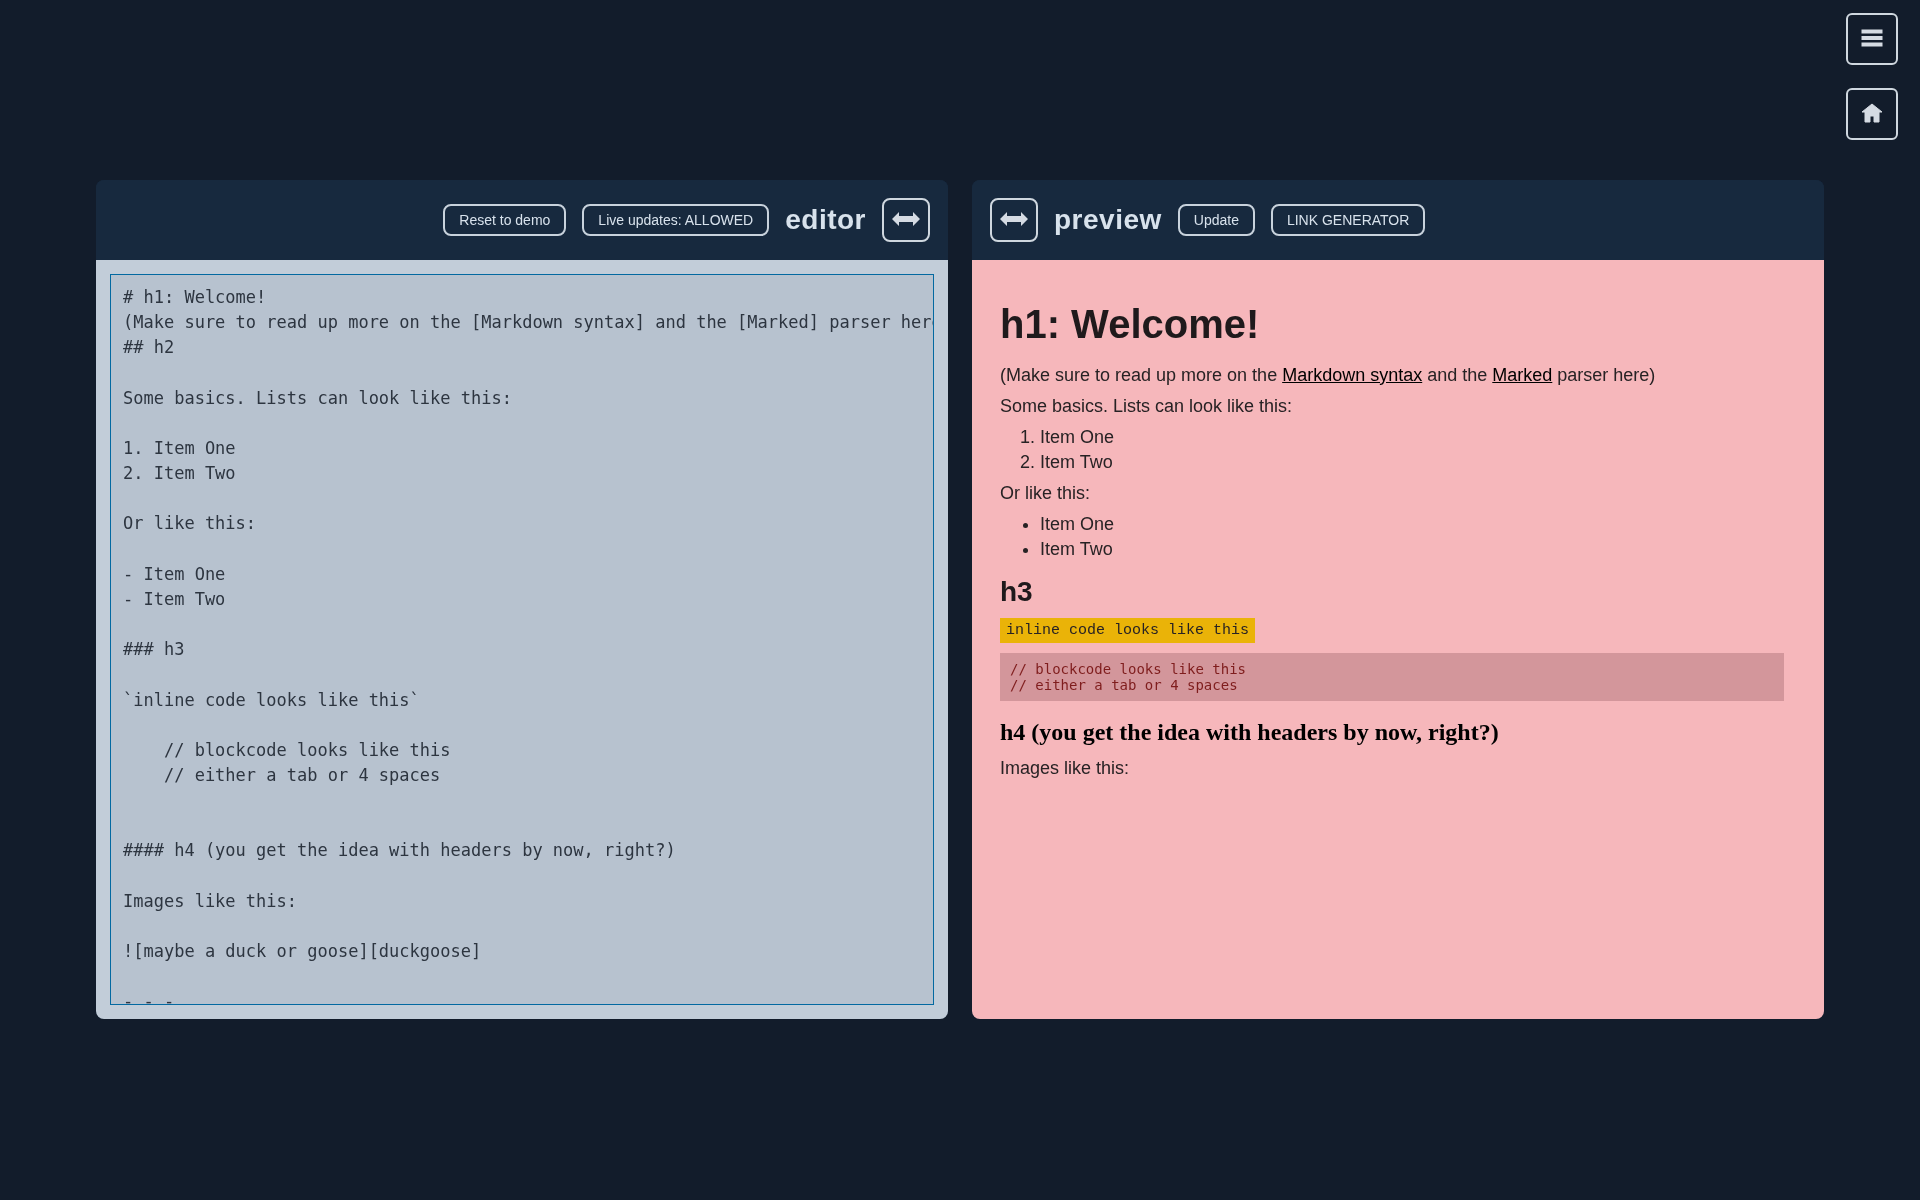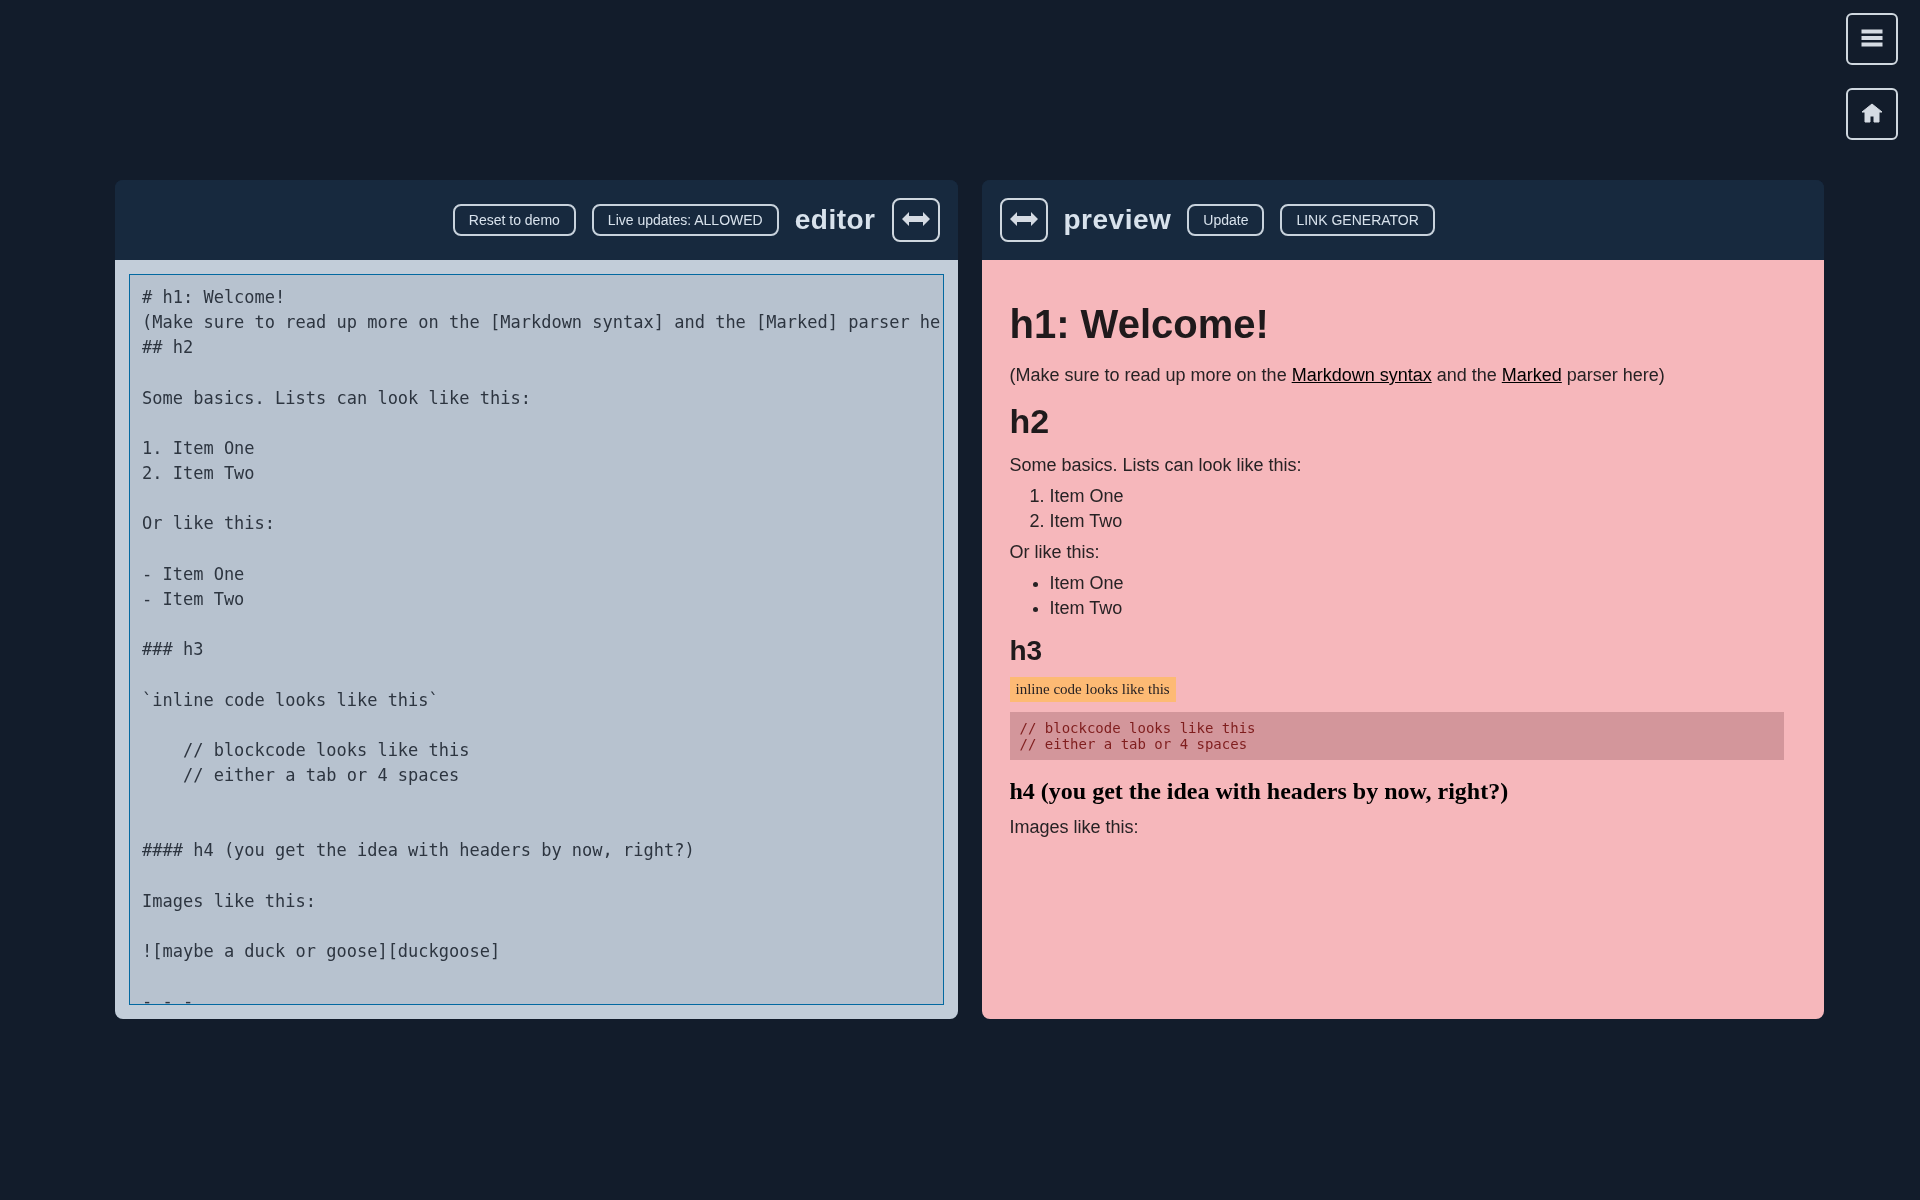--- a/index.html
+++ b/index.html
@@ -34,21 +34,20 @@
   .float-btn svg { width: 24px; height: 24px; fill: #d5dbe3; stroke: #d5dbe3; }
 
   
   .workspace {
     position: absolute;
     top: 180px;
     left: 96px;
     right: 96px;
     display: flex;
     gap: 24px;
-    margin-left: 19px;
   }
   .pane {
     flex: 1;
     border-radius: 8px;
     overflow: hidden;
     background: #17293e;
     display: flex;
     flex-direction: column;
   }
 
@@ -132,22 +131,22 @@
   }
   .preview-scroll h1 { font-size: 40px; font-weight: 800; margin: 14px 0 18px; color: #1f1a1c; }
   .preview-scroll h2 { font-size: 34px; font-weight: 800; margin: 16px 0 14px; color: #1f1a1c; }
   .preview-scroll h3 { font-size: 28px; font-weight: 800; margin: 16px 0 10px; color: #1f1a1c; }
   .preview-scroll h4 { font-size: 24px; font-weight: 800; margin: 18px 0 12px; color: #000000; font-family: Liberation Serif, serif; }
   .preview-scroll p  { font-size: 18px; margin: 10px 0; }
   .preview-scroll a  { color: #000000; text-decoration: underline; }
   .preview-scroll ol, .preview-scroll ul { margin: 8px 0 8px 40px; font-size: 18px; }
   .preview-scroll li { margin: 4px 0; }
   .preview-scroll code.inline {
-    background: #fdba74;
-    font-family: Liberation Serif, serif;
+    background: #eab308;
+    font-family: Liberation Mono, monospace;
     font-size: 15px;
     padding: 4px 6px;
     display: inline-block;
   }
   .preview-scroll pre.block {
     background: #d3969b;
     font-family: "Consolas","Menlo",monospace;
     font-size: 14px;
     padding: 8px 10px;
     margin: 8px 0;
@@ -252,21 +251,20 @@
       <span class="pane-title">preview</span>
       <button class="pill-btn">Update</button>
       <button class="pill-btn">LINK GENERATOR</button>
     </div>
     <div class="preview-body">
       <div class="preview-scroll">
         <h1>h1: Welcome!</h1>
         <p>
           <span>(Make sure to read up more on the </span><a href="#">Markdown syntax</a><span> and the </span><a href="#">Marked</a><span> parser here)</span>
         </p>
-        <h2>h2</h2>
         <p>Some basics. Lists can look like this:</p>
         <ol>
           <li>Item One</li>
           <li>Item Two</li>
         </ol>
         <p>Or like this:</p>
         <ul>
           <li>Item One</li>
           <li>Item Two</li>
         </ul>

